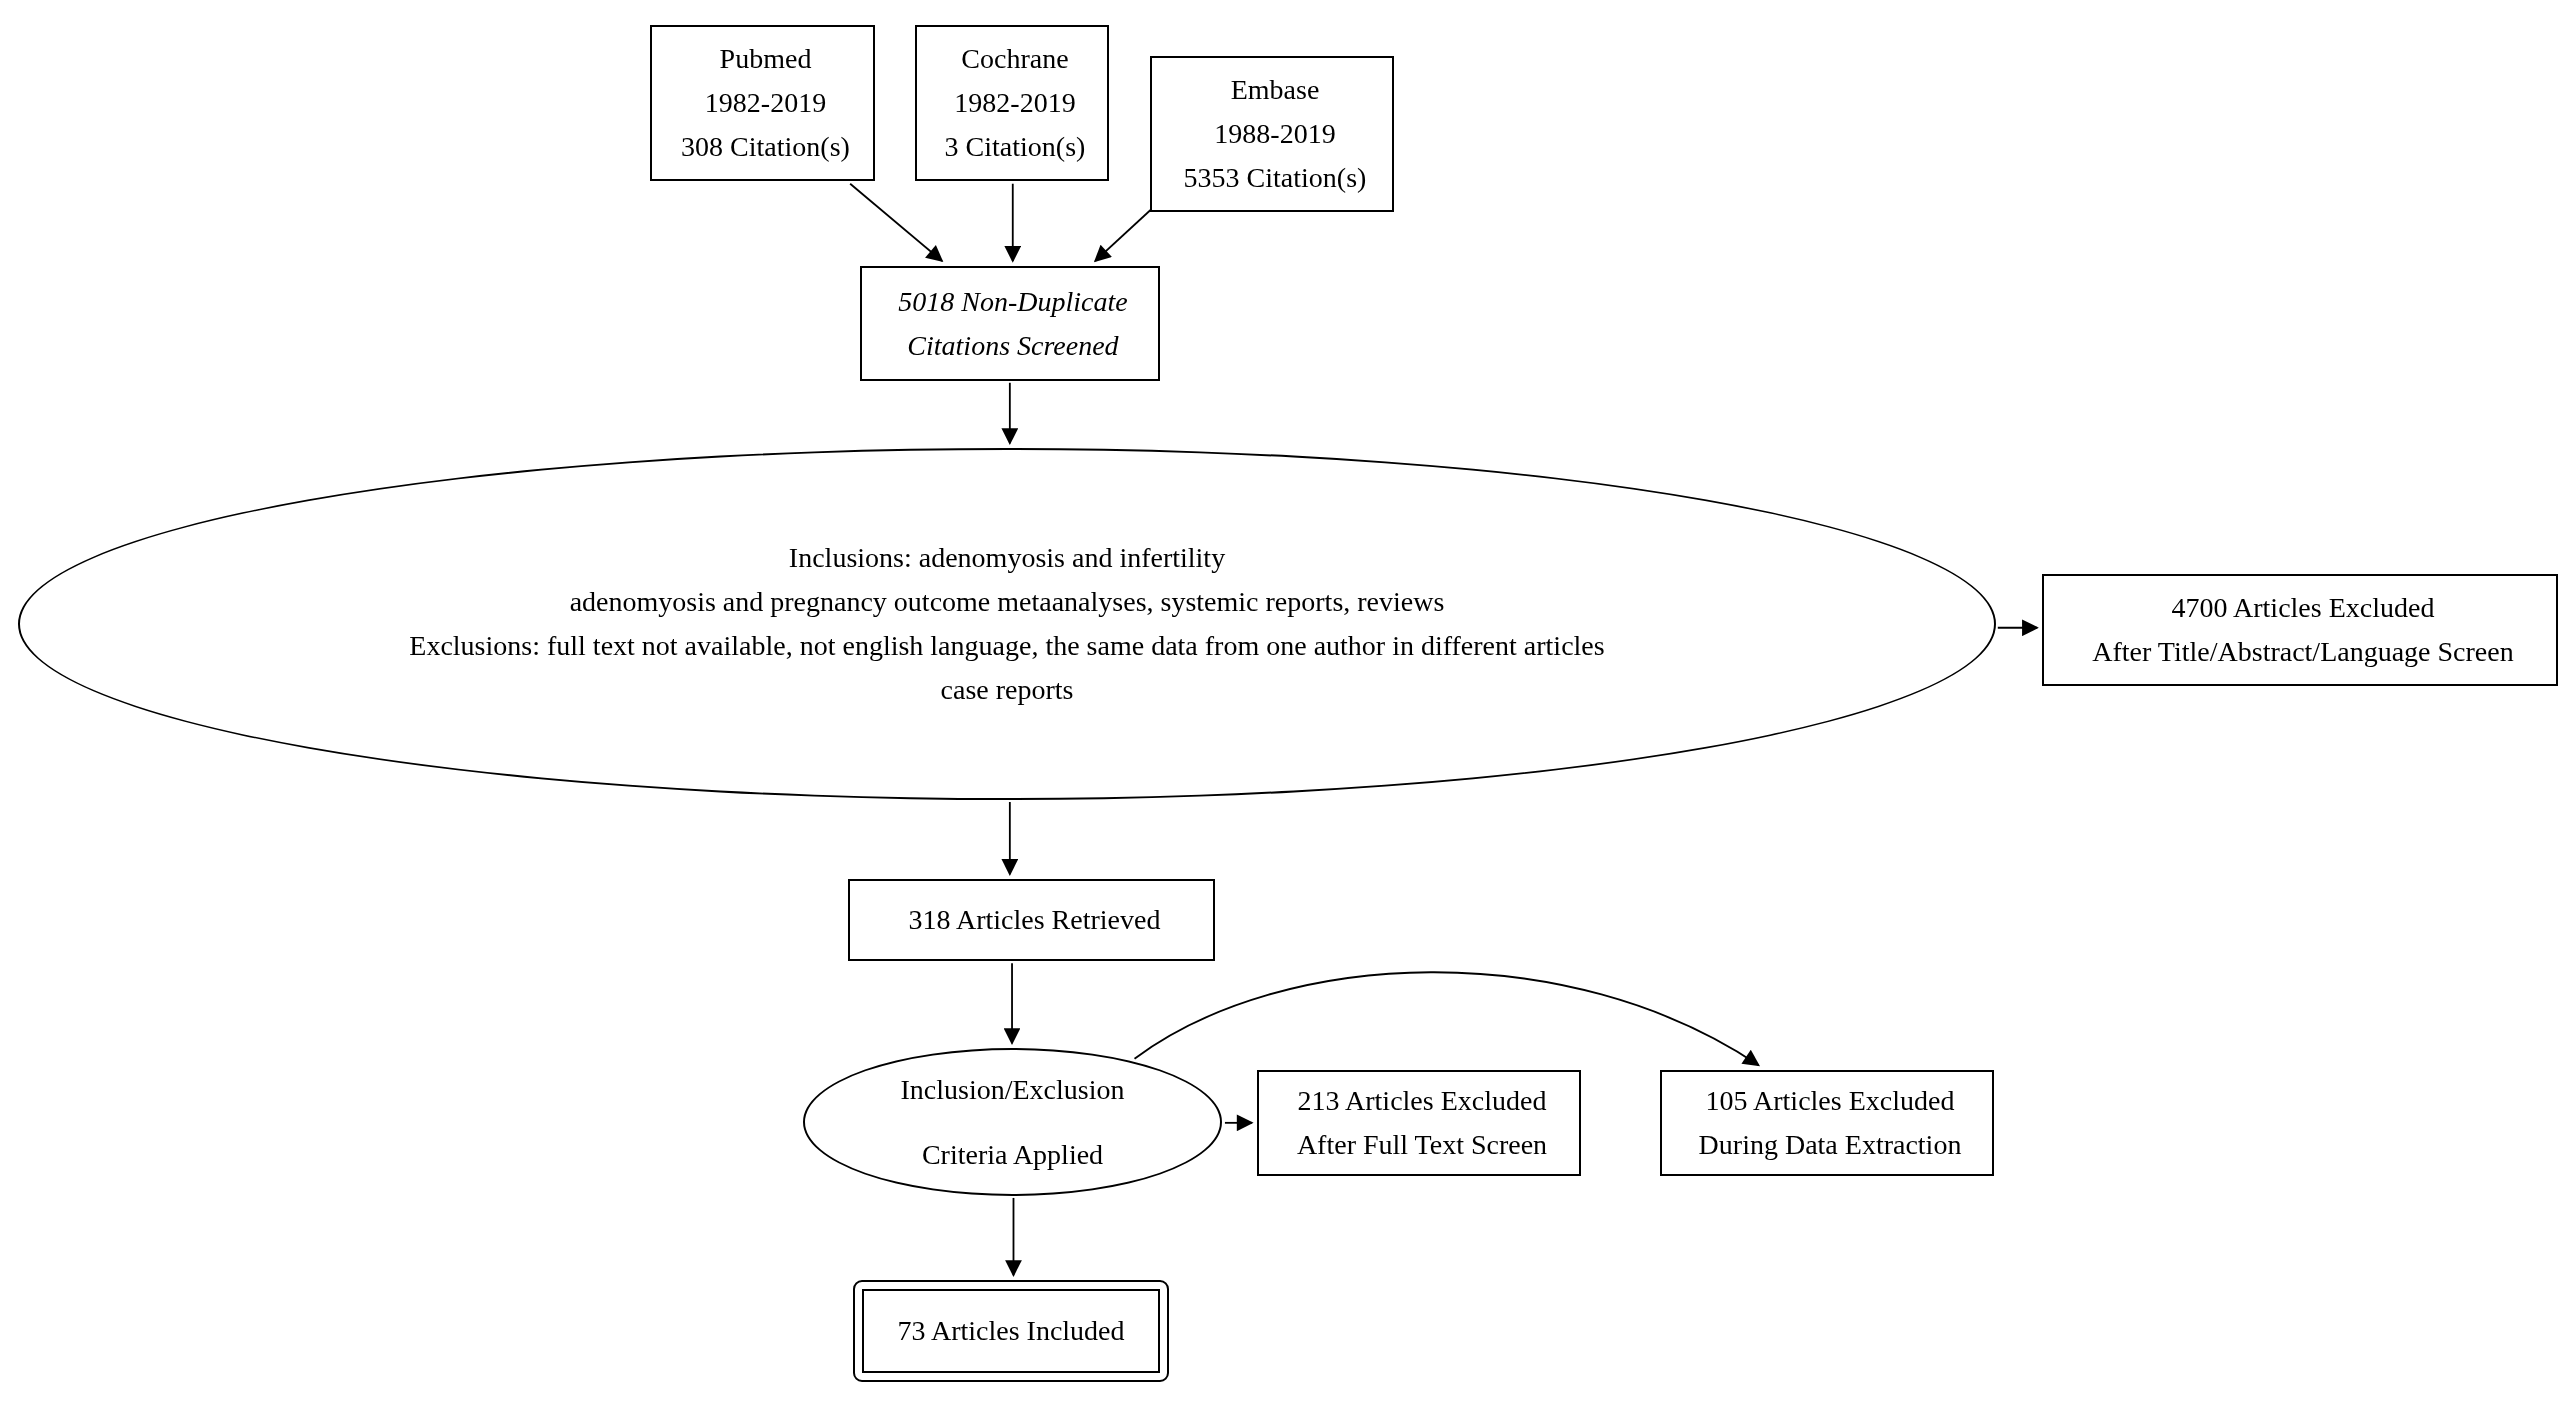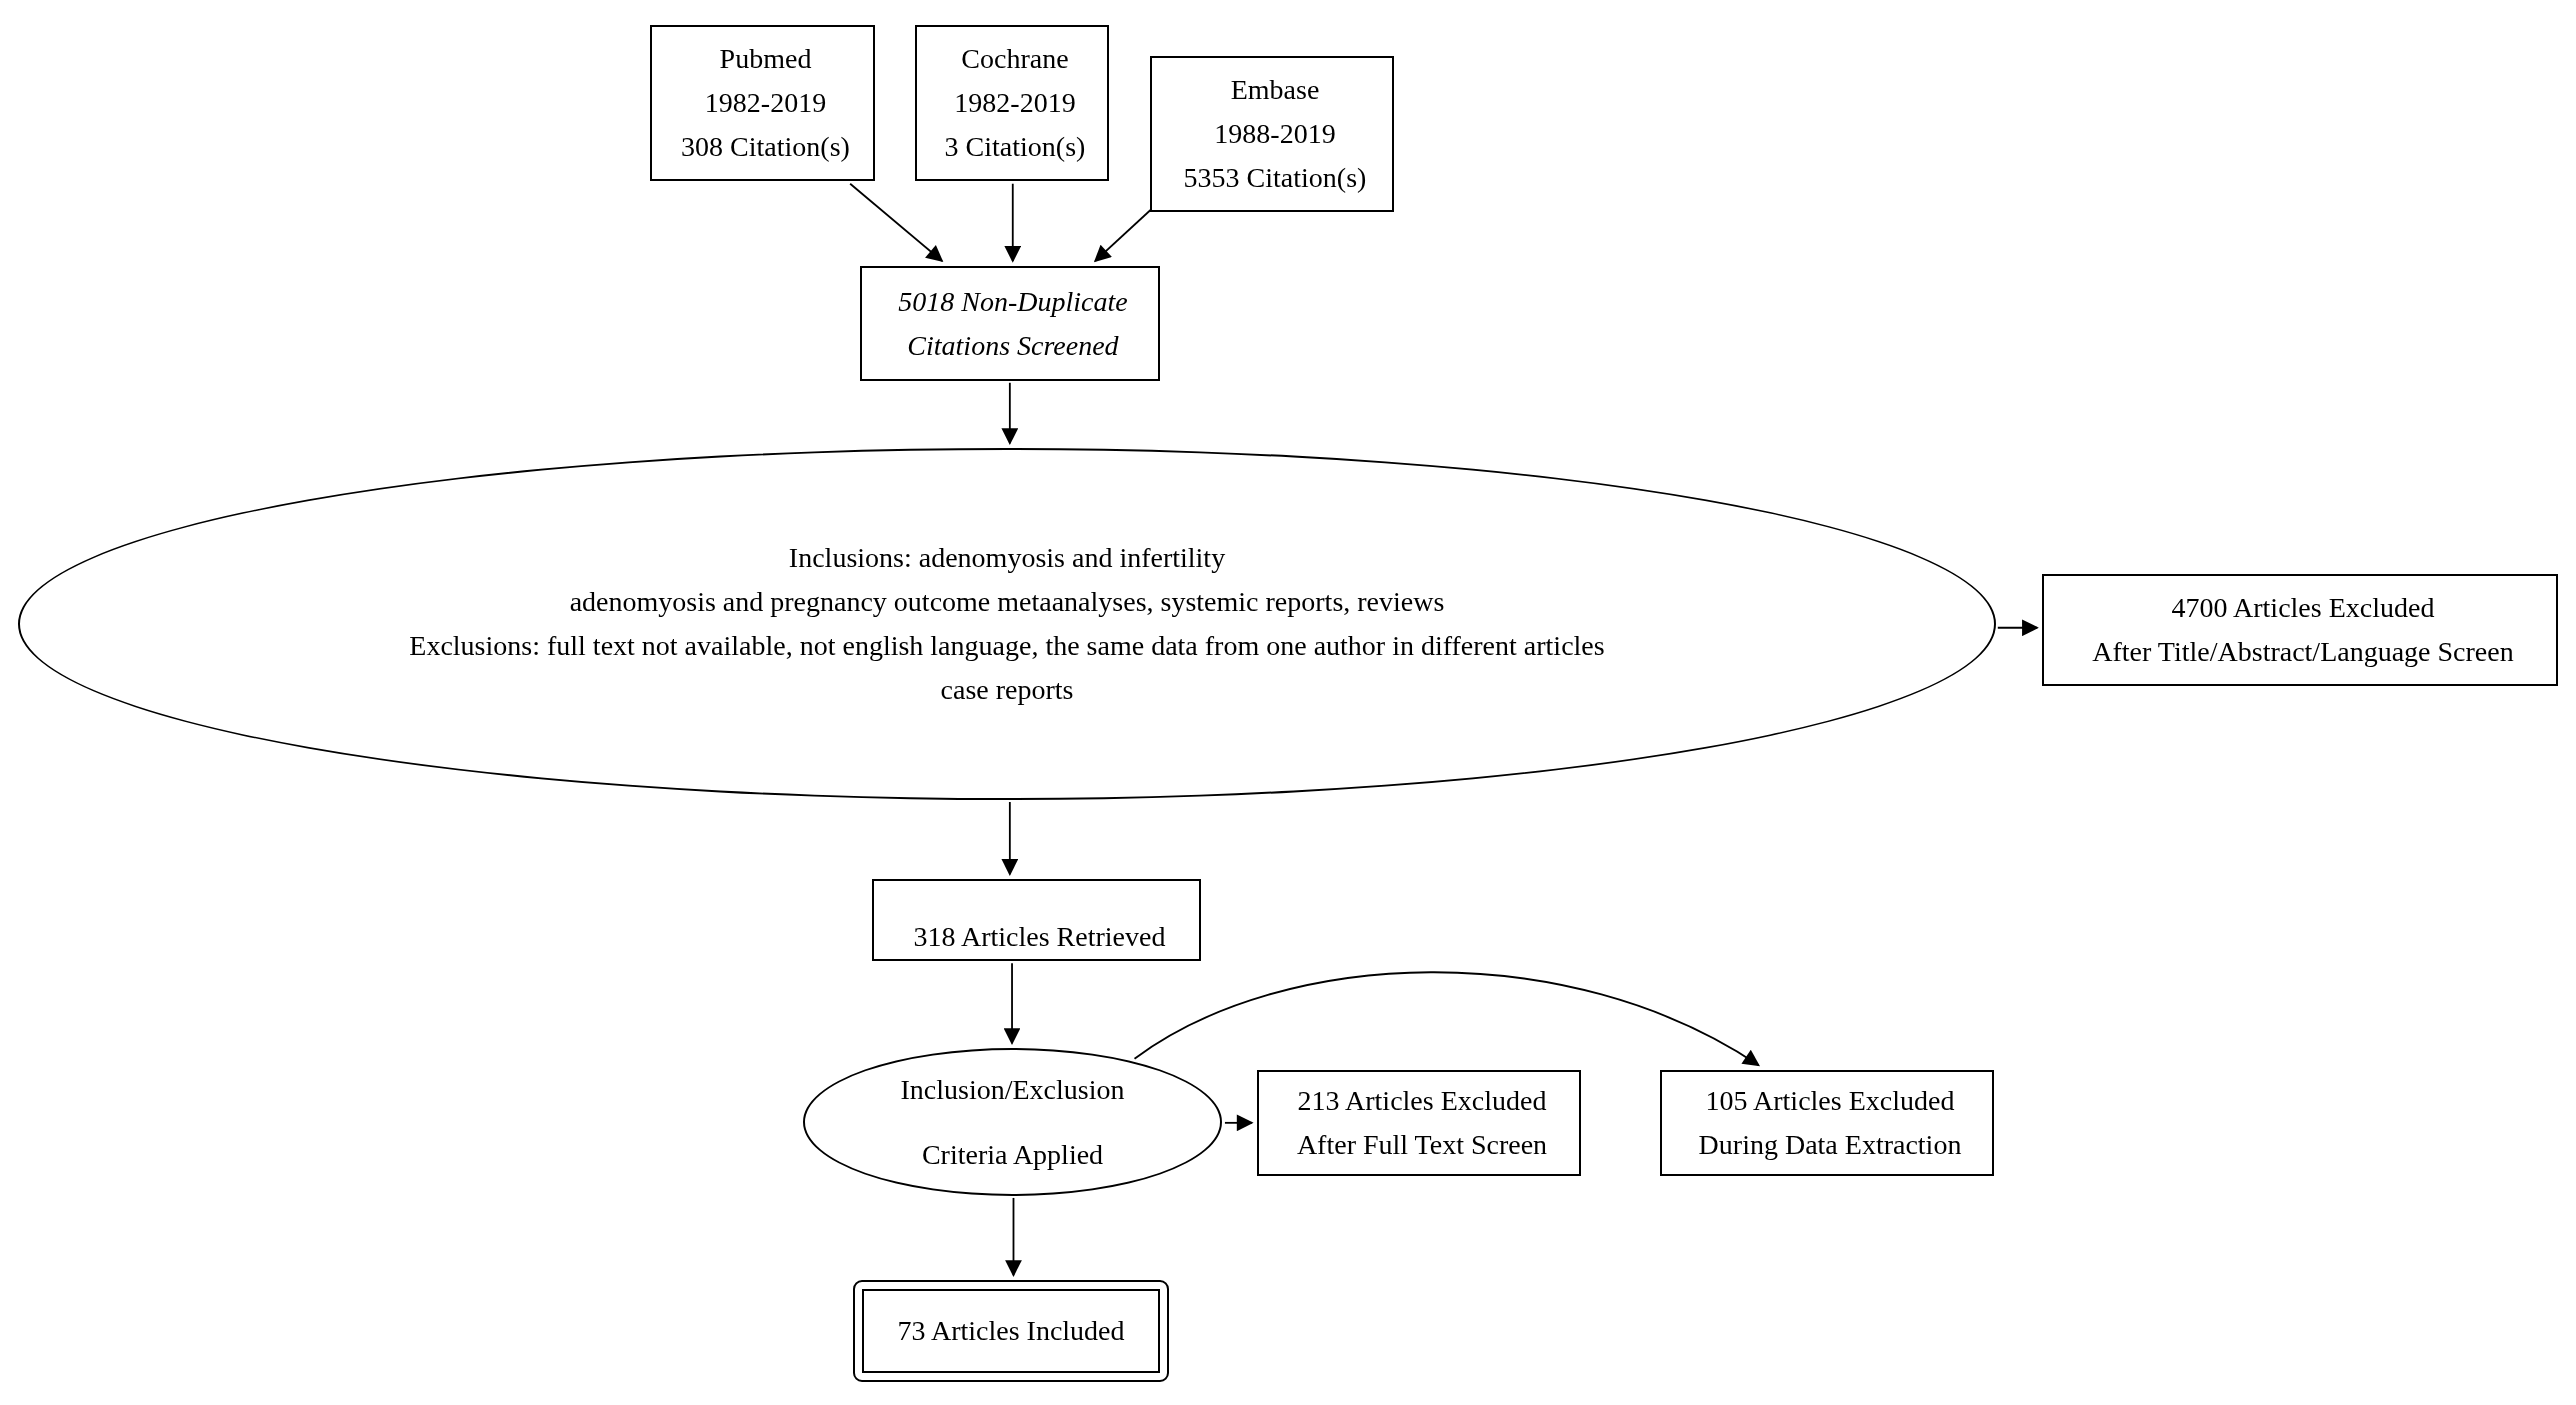--- a/index.html
+++ b/index.html
@@ -115,21 +115,21 @@
     <div class="ln">adenomyosis and pregnancy outcome metaanalyses, systemic reports, reviews</div>
     <div class="ln">Exclusions: full text not available, not english language, the same data from one author in different articles</div>
     <div class="ln">case reports</div>
   </div>
 
   <div class="node box" style="left:2042px; top:574px; width:516px; height:112px;">
     <div class="ln">4700 Articles Excluded</div>
     <div class="ln">After Title/Abstract/Language Screen</div>
   </div>
 
-  <div class="node box" style="left:872px; top:879px; width:329px; height:82px;justify-content:flex-end;">
+  <div class="node box" style="left:848px; top:879px; width:367px; height:82px;">
     <div class="ln">318 Articles Retrieved</div>
   </div>
 
   <div class="node ellipse" style="left:803px; top:1048px; width:419px; height:148px;gap:21px;">
     <div class="ln">Inclusion/Exclusion</div>
     <div class="ln">Criteria Applied</div>
   </div>
 
   <div class="node box" style="left:1257px; top:1070px; width:324px; height:106px;">
     <div class="ln">213 Articles Excluded</div>

